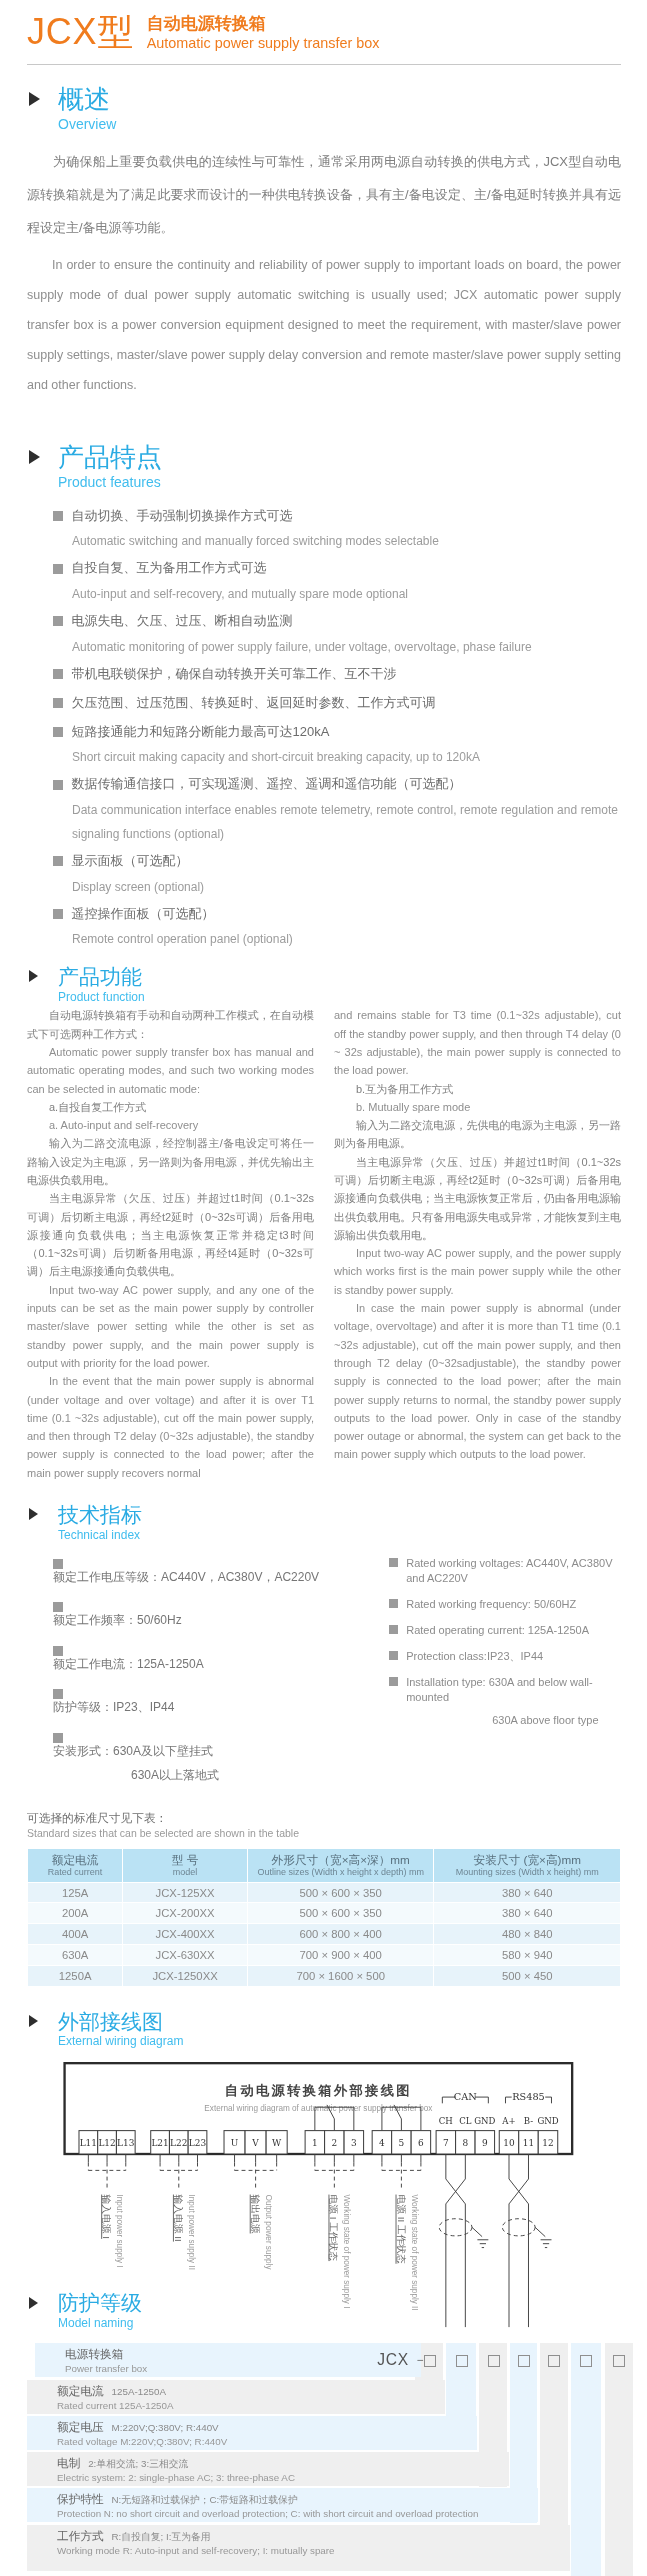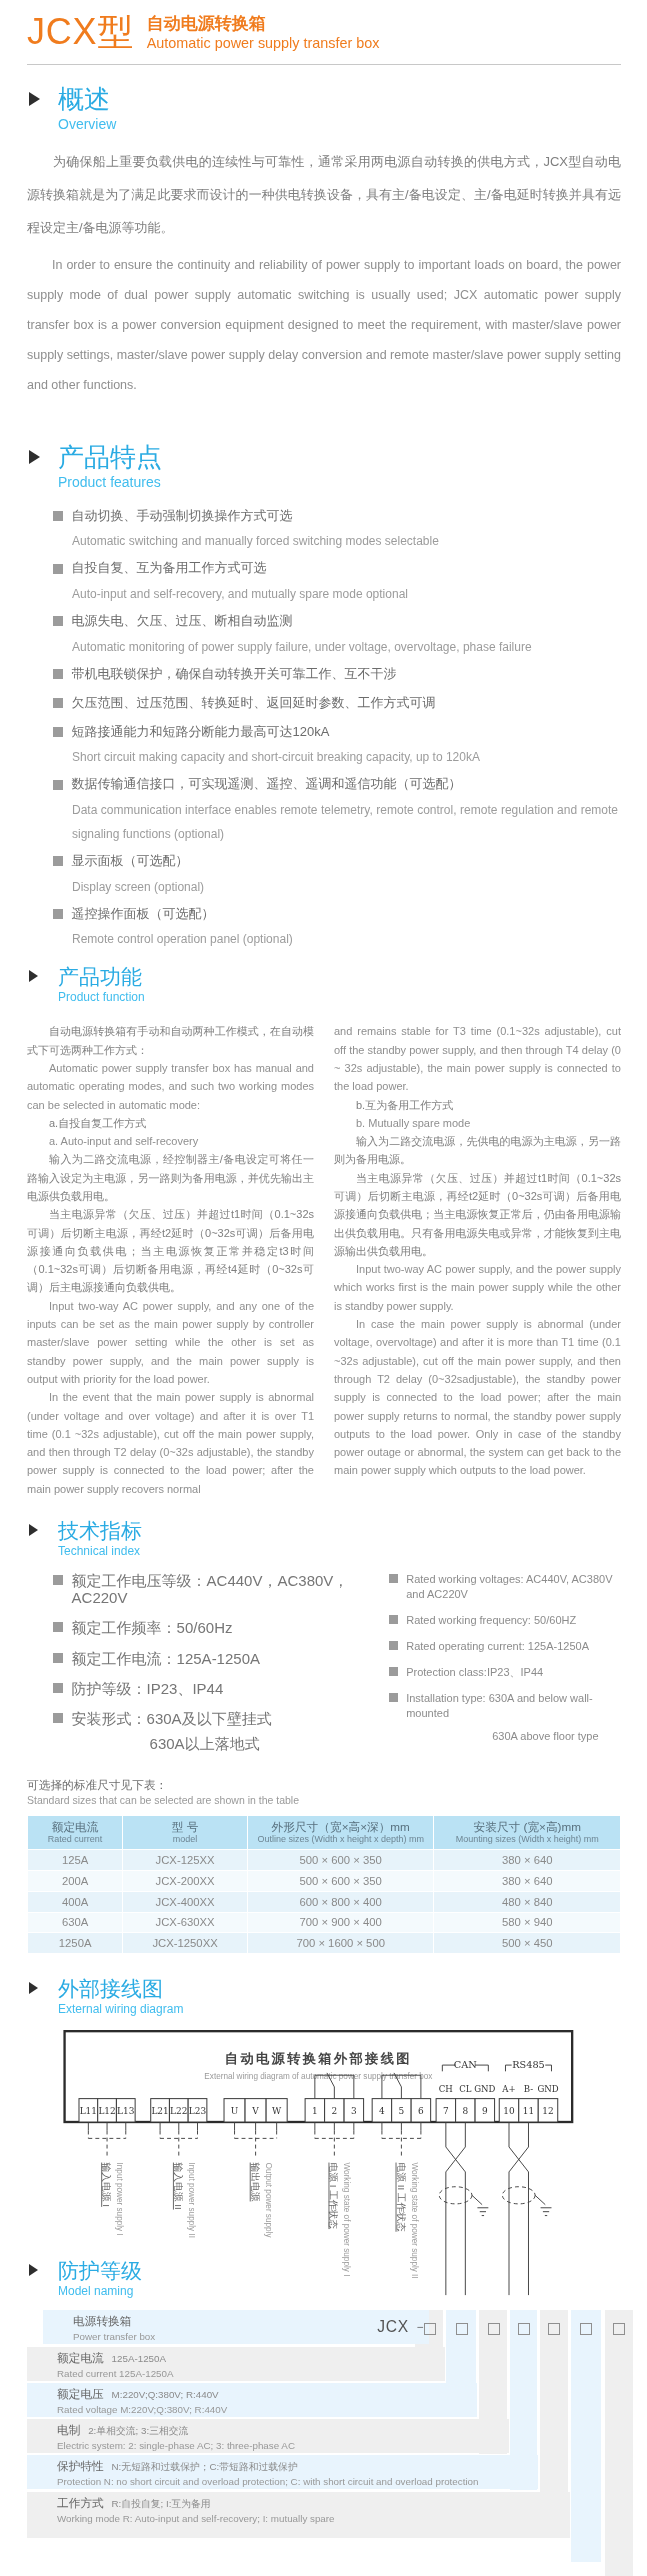--- a/index.html
+++ b/index.html
@@ -30,34 +30,34 @@
   .ov-en{margin-top:6.2px;font-size:12.5px;color:#8f8f8f;line-height:30px;text-align:justify;text-indent:2em;}
 
   
   .feat-list{margin-top:11px;}
   .fzh{font-size:13px;color:#6c6c6c;line-height:26.5px;display:flex;align-items:center;}
   .sq{display:inline-block;width:10px;height:10px;background:#9b9b9b;margin-right:8.6px;flex:0 0 auto;}
   .fen{font-size:12px;color:#9c9c9c;line-height:24px;padding-left:19px;max-width:546px;text-align:justify;}
   .feat{margin-bottom:2.3px;}
 
   
-  .cols{display:flex;gap:20px;margin-top:17px;}
+  .cols{display:flex;gap:20px;margin-top:1px;}
   .col{flex:1;min-width:0;}
   .col p{margin:0;font-size:11px;line-height:18.3px;text-align:justify;}
   .col .zh{color:#7f7f7f;text-indent:2em;}
   .col .en{color:#8f8f8f;text-indent:2em;}
   .col .noind{text-indent:0;}
 
   
   .tech-cols{display:flex;margin-top:12.5px;}
   .tech-left{width:336px;}
   .tech-right{flex:1;}
   .ti{display:flex;align-items:flex-start;margin-bottom:13.3px;}
   .ti .sq{margin-top:3.1px;}
-  .tech-left .ti{font-size:15px;color:#767676;line-height:17px;}
+  .tech-left .ti{font-size:12px;color:#767676;line-height:17px;flex-direction:column;}
   .tech-right .ti{font-size:11px;color:#8c8c8c;line-height:15px;margin-bottom:11px;}
   .tech-left .sq{width:10px;height:10px;}
   .tech-right .sq{width:8.6px;height:8.6px;margin-top:2.3px;}
   .t2{margin-top:7.8px;}
   .tech-left .t2{padding-left:78px;}
   .tech-right .t2{padding-left:86px;}
 
   
   .note-zh{margin-top:11px;font-size:11.7px;color:#6f6f6f;line-height:17px;}
   .note-en{font-size:10.5px;color:#9a9a9a;line-height:15px;}
@@ -450,21 +450,21 @@
     <div class="nm">
 
       <div class="colstrip bGray" style="left:388px;top:0;width:28px;height:71px;"></div>
       <div class="colstrip bBlue" style="left:419px;top:0;width:30px;height:107px;"></div>
       <div class="colstrip bGray" style="left:452px;top:0;width:28px;height:144px;"></div>
       <div class="colstrip bBlue" style="left:483px;top:0;width:26.5px;height:180px;"></div>
       <div class="colstrip bGray" style="left:513px;top:0;width:28px;height:216px;"></div>
       <div class="colstrip bBlue" style="left:544px;top:0;width:30px;height:252px;"></div>
       <div class="colstrip bGray" style="left:578px;top:0;width:28px;height:289px;"></div>
 
-      <div class="band bBlue" style="left:16px;top:0;width:386px;height:34px;">
+      <div class="band bBlue" style="left:8px;top:0;width:386px;height:34px;">
         <div class="nt"><span class="nzh">电源转换箱</span>
         <div class="nen">Power transfer box</div></div>
       </div>
       <div class="band bGray" style="left:0;top:37px;width:418px;height:34px;">
         <div class="nt"><span class="nzh">额定电流</span><span class="nzhv">125A-1250A</span>
         <div class="nen">Rated current  125A-1250A</div></div>
       </div>
       <div class="band bBlue" style="left:0;top:73px;width:450px;height:34px;">
         <div class="nt"><span class="nzh">额定电压</span><span class="nzhv">M:220V;Q:380V; R:440V</span>
         <div class="nen">Rated voltage  M:220V;Q:380V; R:440V</div></div>

